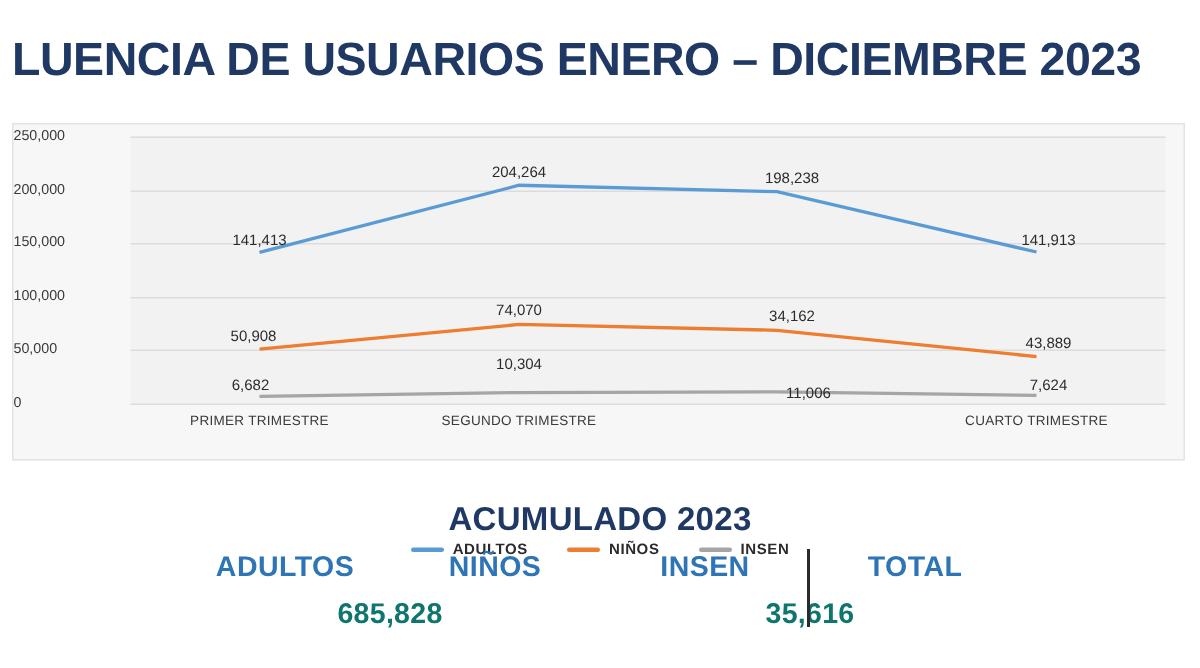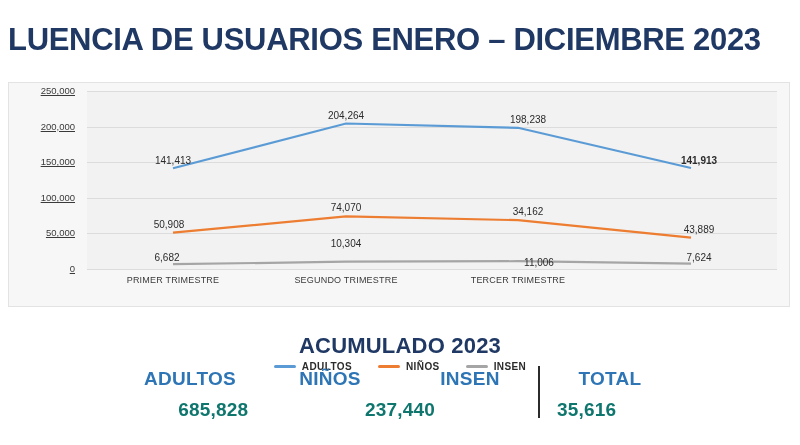--- a/index.html
+++ b/index.html
@@ -58,25 +58,23 @@
     left: 0;
     width: 100%;
     height: 1px;
     background: #dcdcdc;
   }
 
   .ytick {
     position: absolute;
     right: 714px;
     width: 66px;
-    text-align: right;
     font-size: 9.5px;
     color: #3a3a3a;
     transform: translateY(-6px);
-    text-decoration: underline;
   }
 
   .xtick {
     position: absolute;
     top: 192px;
     font-size: 9px;
     color: #3a3a3a;
     text-align: center;
     width: 170px;
     letter-spacing: 0.2px;
@@ -195,35 +193,35 @@
     <polyline points="86,77.3 259,32.5 431,36.8 604,77.0" fill="none" stroke="#5b9bd5" stroke-width="2.2"></polyline>
 
     <polyline points="86,141.7 259,125.3 431,129.2 604,146.7" fill="none" stroke="#ed7d31" stroke-width="2.2"></polyline>
 
     <polyline points="86,173.2 259,170.7 431,170.2 604,172.6" fill="none" stroke="#a5a5a5" stroke-width="2.2"></polyline>
   </svg>
 
   <div class="dlabel" style="left:164px; top:72px;">141,413</div>
   <div class="dlabel" style="left:337px; top:27px;">204,264</div>
   <div class="dlabel" style="left:519px; top:31px;">198,238</div>
-  <div class="dlabel" style="left:690px; top:72px;font-weight:bold;">141,913</div>
+  <div class="dlabel" style="left:690px; top:72px;">141,913</div>
 
   <div class="dlabel" style="left:160px; top:136px;">50,908</div>
   <div class="dlabel" style="left:337px; top:119px;">74,070</div>
   <div class="dlabel" style="left:519px; top:123px;">34,162</div>
   <div class="dlabel" style="left:690px; top:141px;">43,889</div>
 
   <div class="dlabel" style="left:158px; top:169px;">6,682</div>
   <div class="dlabel" style="left:337px; top:155px;">10,304</div>
   <div class="dlabel" style="left:530px; top:174px;">11,006</div>
   <div class="dlabel" style="left:690px; top:169px;">7,624</div>
 
   <div class="xtick" style="left:79px;">PRIMER TRIMESTRE</div>
   <div class="xtick" style="left:252px;">SEGUNDO TRIMESTRE</div>
-  <div class="xtick" style="left:424px;">TERCER TRIMESTRE</div>
+  <div class="xtick" style="left:597px;">CUARTO TRIMESTRE</div>
 
   <div class="legend">
     <div class="legend-item">
       <span class="legend-swatch" style="background:#5b9bd5;"></span>
       <span>ADULTOS</span>
     </div>
     <div class="legend-item">
       <span class="legend-swatch" style="background:#ed7d31;"></span>
       <span>NIÑOS</span>
     </div>
@@ -249,19 +247,16 @@
     </div>
     <div class="acc-cell total">
       <div class="acc-head">TOTAL</div>
     </div>
   </div>
   <div class="acc-row">
     <div class="acc-cell">
       <div class="acc-val">685,828</div>
     </div>
     <div class="acc-cell">
-      <div class="acc-val">237,440</div>
-    </div>
-    <div class="acc-cell">
       <div class="acc-val">35,616</div>
     </div>
   </div>
 </div>
 
 </body></html>

